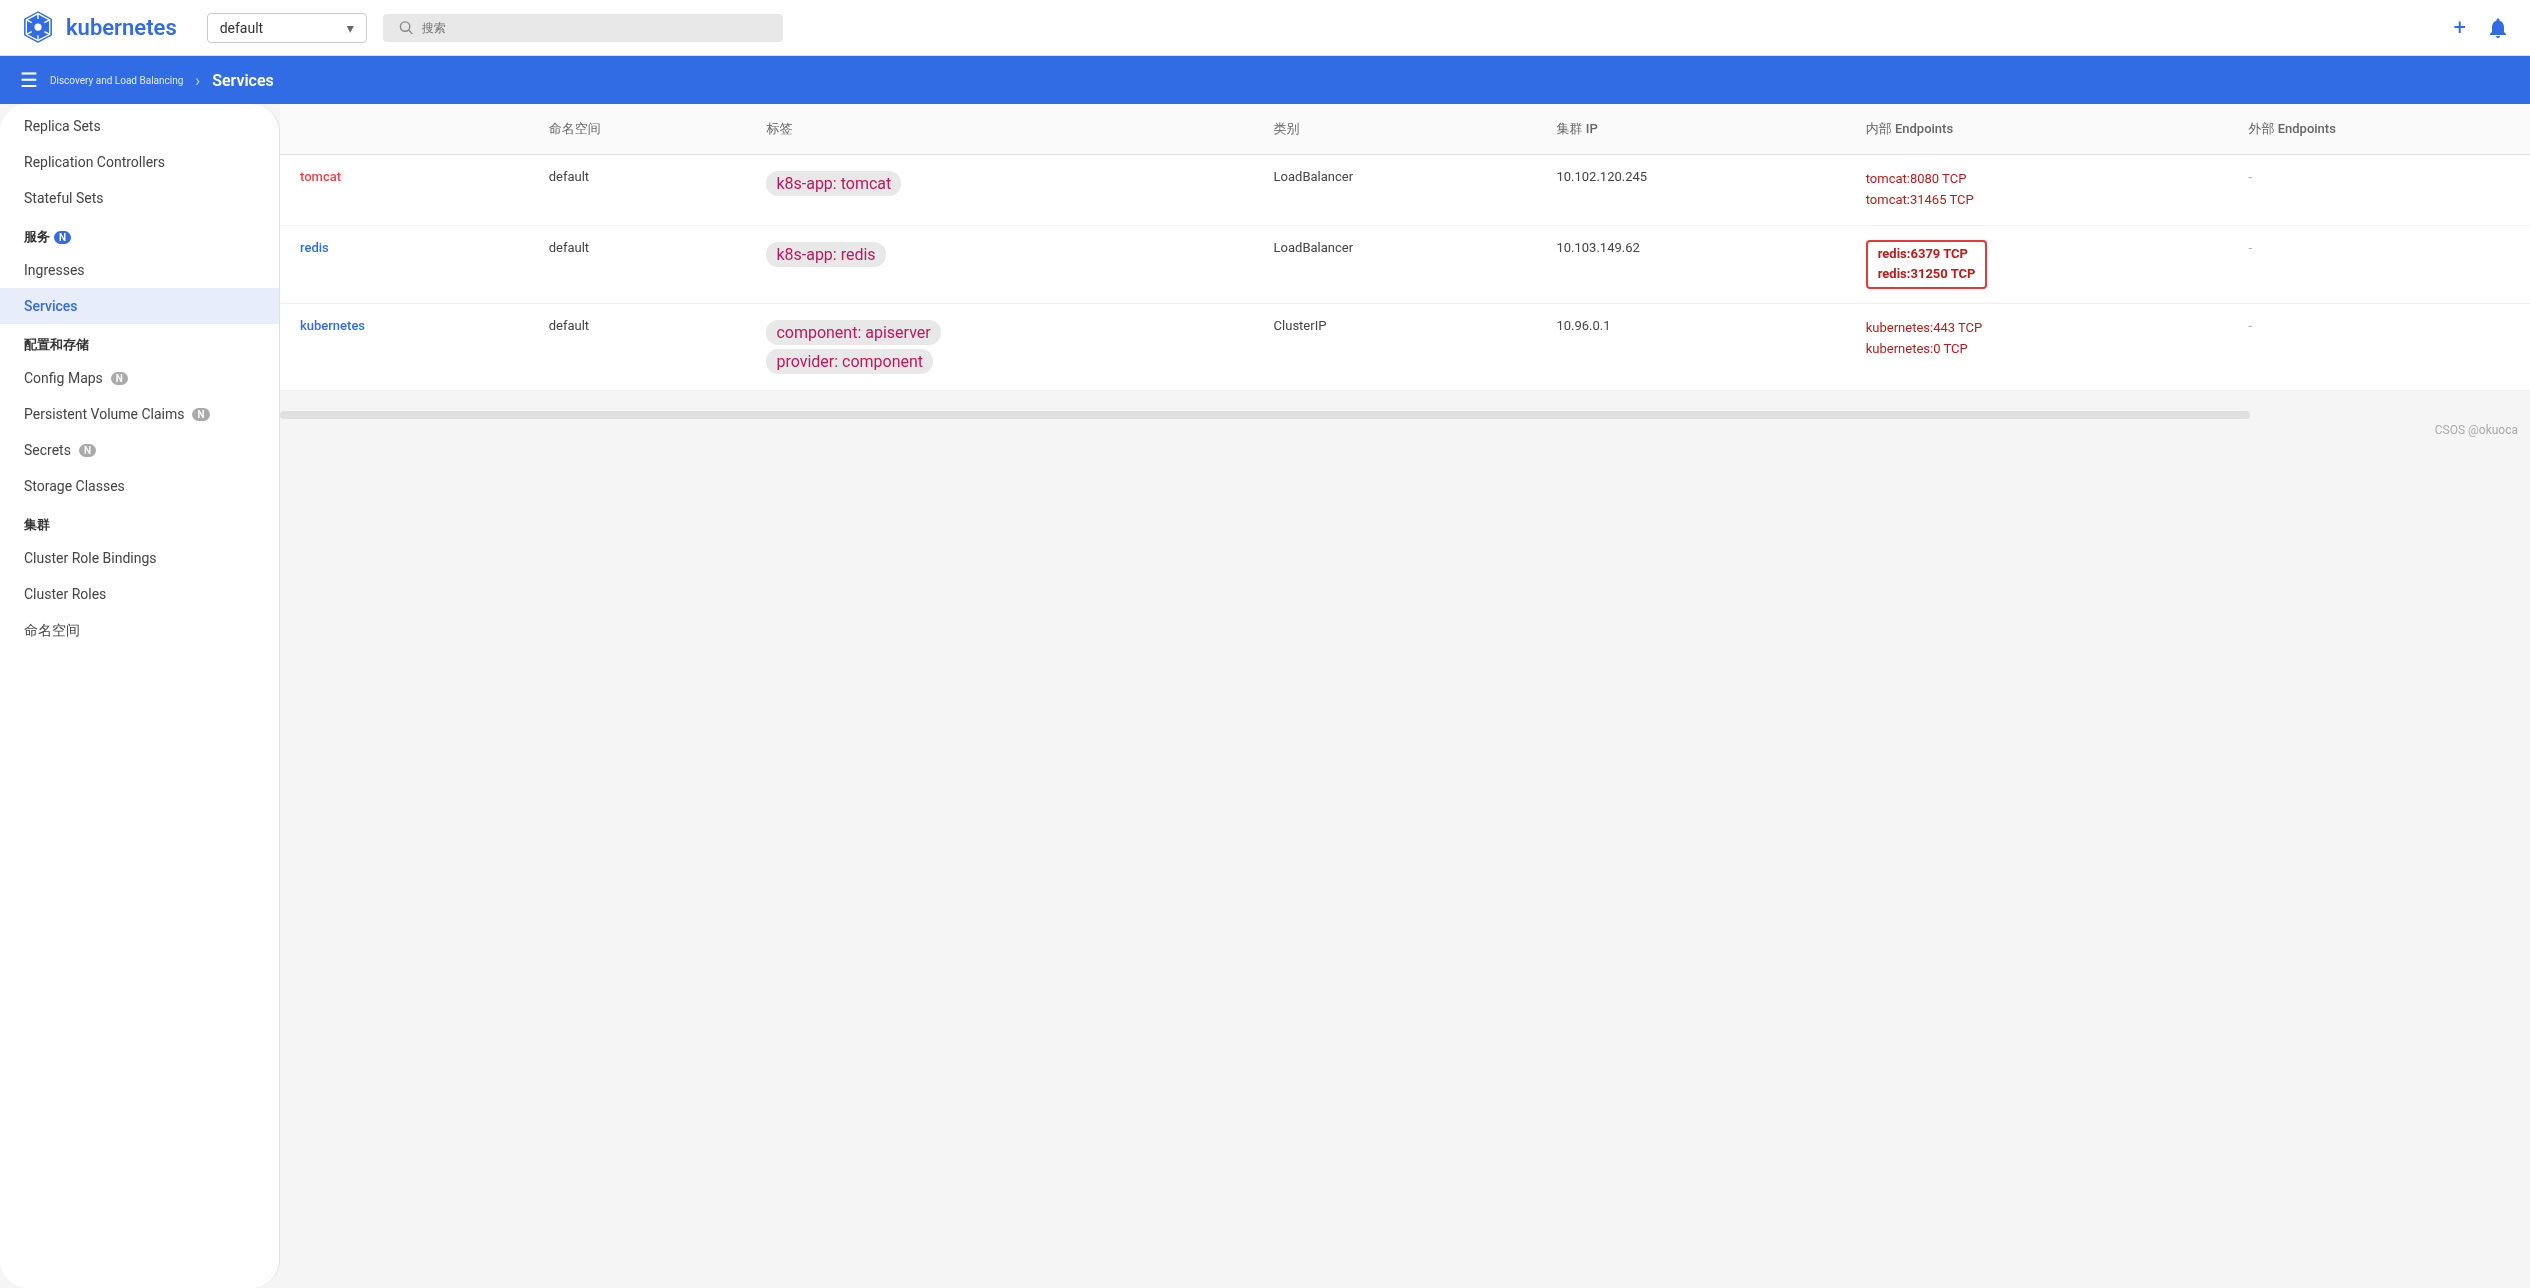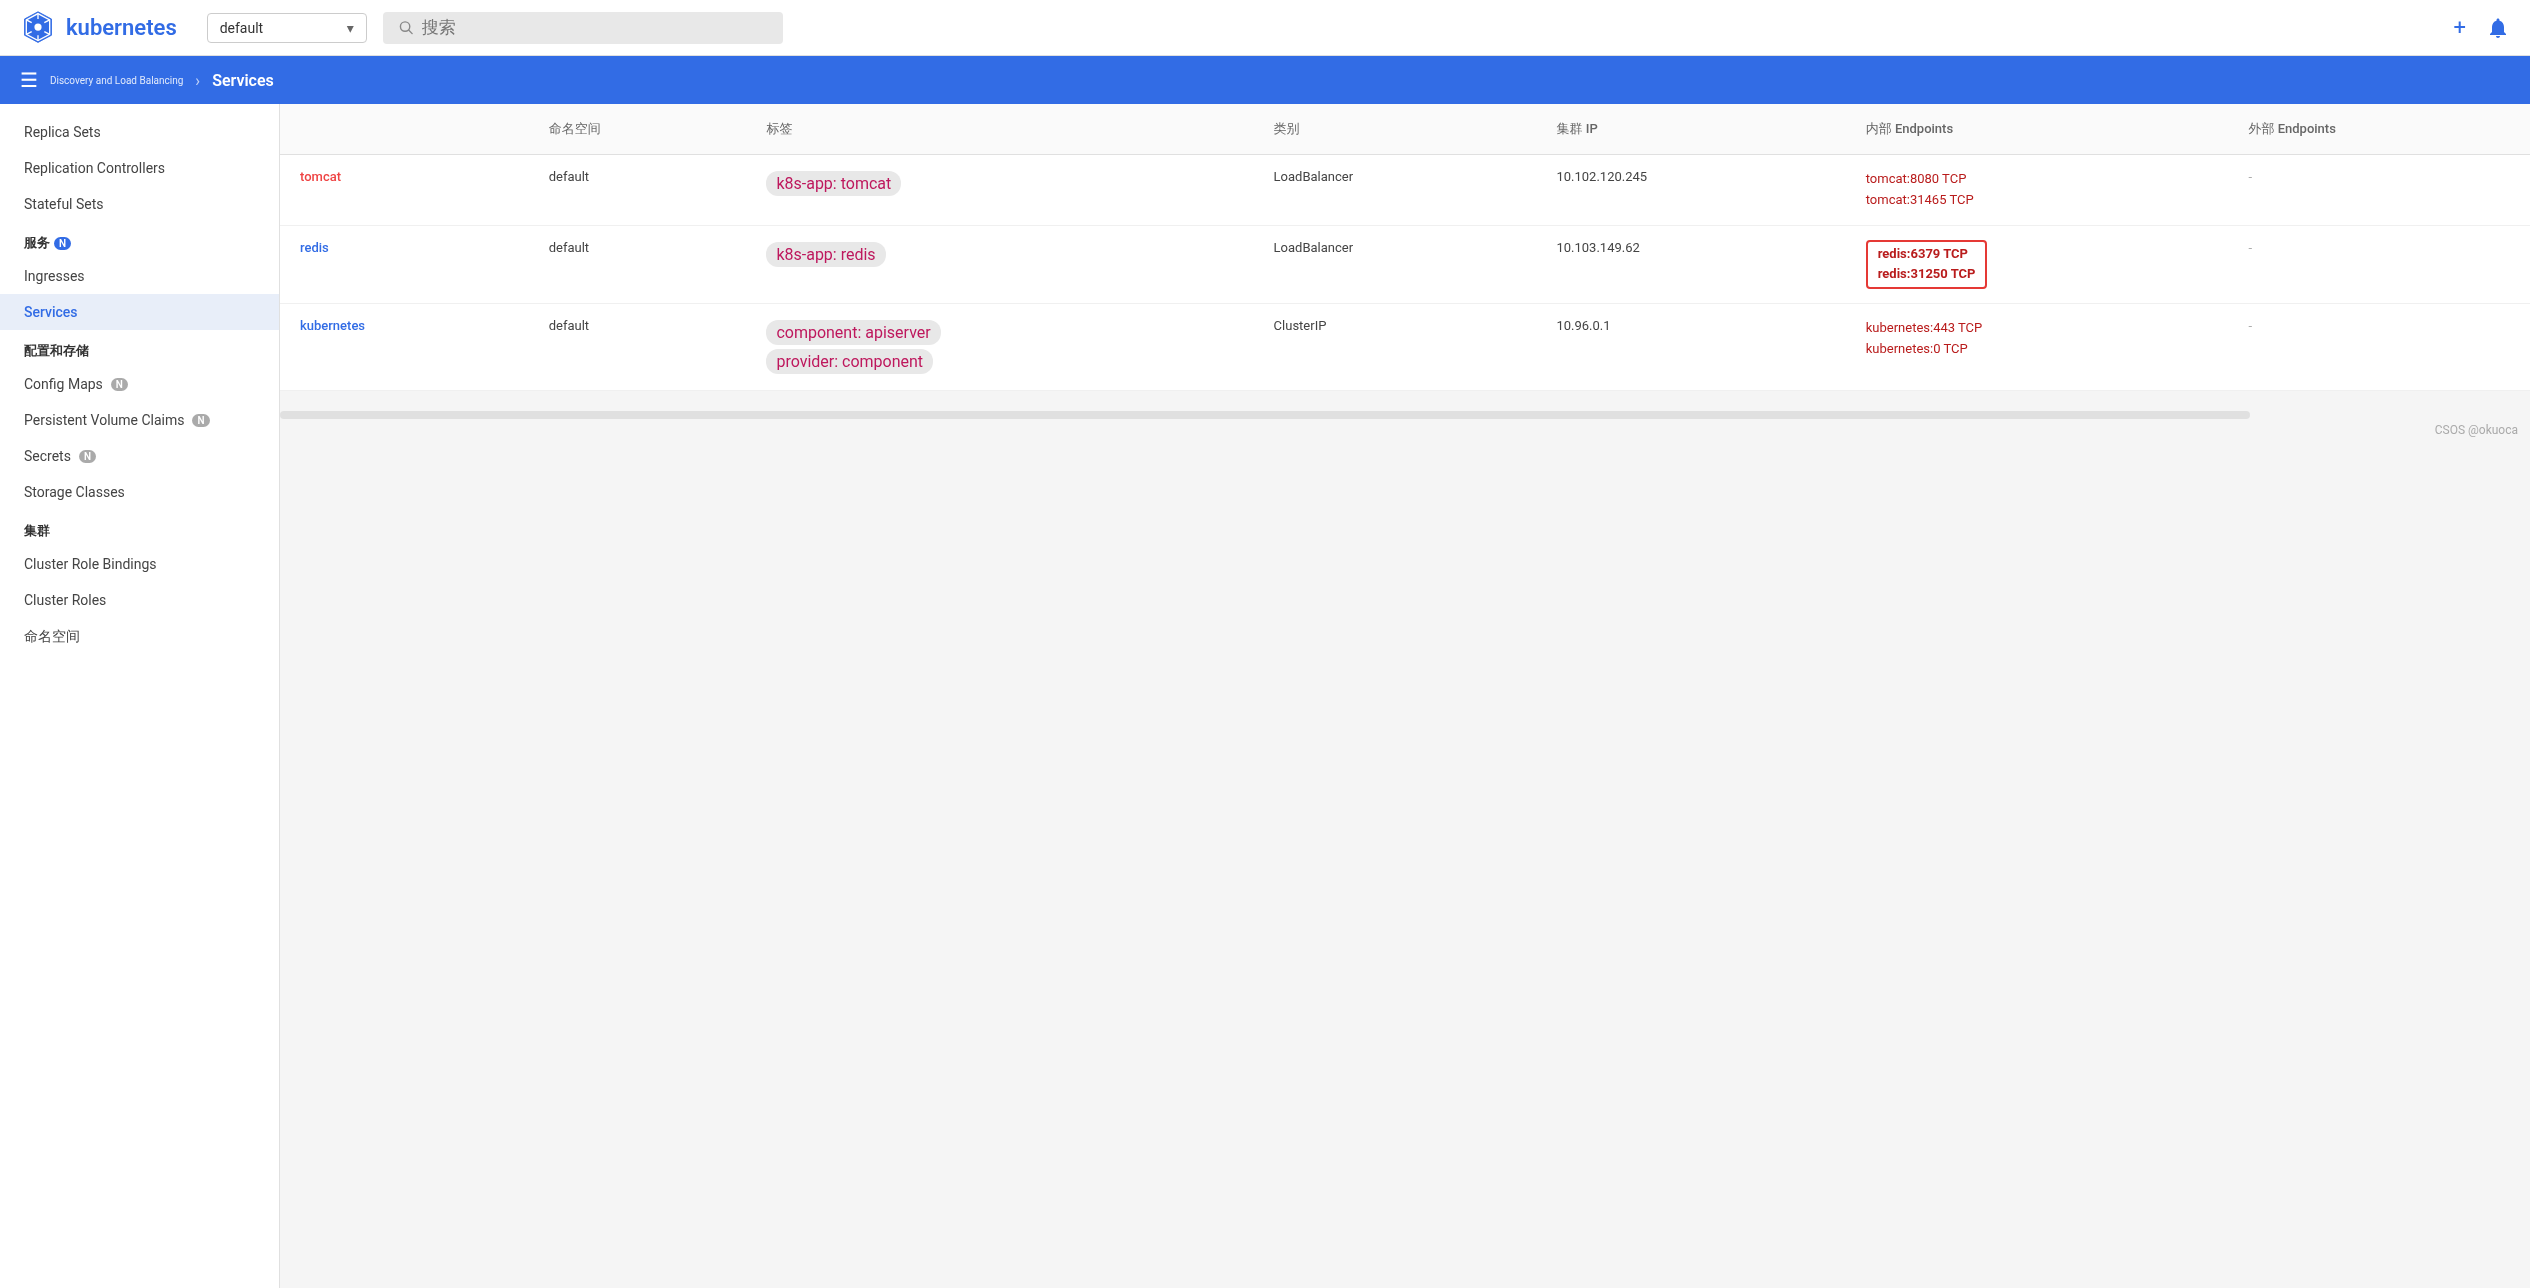--- a/index.html
+++ b/index.html
@@ -18,21 +18,21 @@
       display: flex; align-items: center; border: 1px solid #ccc; border-radius: 4px;
       padding: 6px 12px; background: #fff; cursor: pointer; min-width: 160px;
       justify-content: space-between; gap: 8px;
     }
     .namespace-select span { font-size: 14px; color: #333; }
     .search-bar {
       display: flex; align-items: center; background: #e8e8e8; border-radius: 4px;
       padding: 6px 16px; margin-left: 16px; flex: 1; max-width: 400px; gap: 8px;
     }
     .search-bar input {
-      border: none; background: transparent; outline: none; font-size: 17px;
+      border: none; background: transparent; outline: none; font-size: 12px;
       color: #555; width: 100%;
     }
     .nav-actions { margin-left: auto; display: flex; align-items: center; gap: 20px; }
     .nav-icon { font-size: 22px; color: #326ce5; cursor: pointer; }
 
     
     .breadcrumb-bar {
       background: #326ce5; color: #fff; height: 48px;
       display: flex; align-items: center; padding: 0 20px; gap: 12px;
       margin-top: 56px;
@@ -41,22 +41,22 @@
     .breadcrumb-link { color: rgba(255,255,255,0.85); font-size: 10px; cursor: pointer; }
     .breadcrumb-sep { color: rgba(255,255,255,0.7); font-size: 16px; }
     .breadcrumb-current { color: #fff; font-size: 16px; font-weight: 600; }
 
     
     .layout { display: flex; margin-top: 0; min-height: calc(100vh - 104px); }
 
     
     .sidebar {
       width: 280px; background: #fff; border-right: 1px solid #e0e0e0;
-      padding: 10px 0; flex-shrink: 0; overflow-y: auto;
-      position: fixed; top: 104px; bottom: 0; left: 0;
+      padding: 4px 0; flex-shrink: 0; overflow-y: auto;
+      position: fixed; top: 104px; bottom: 0; left: 0; border-radius: 28px;
     }
     .sidebar-item {
       padding: 10px 24px; cursor: pointer; font-size: 14px; color: #444;
       display: flex; align-items: center; gap: 8px;
     }
     .sidebar-item.active { background: #e8eef9; color: #326ce5; font-weight: 500; }
     .sidebar-section {
       padding: 12px 24px 6px; font-size: 13px; font-weight: 700; color: #333;
       display: flex; align-items: center; gap: 4px;
     }

